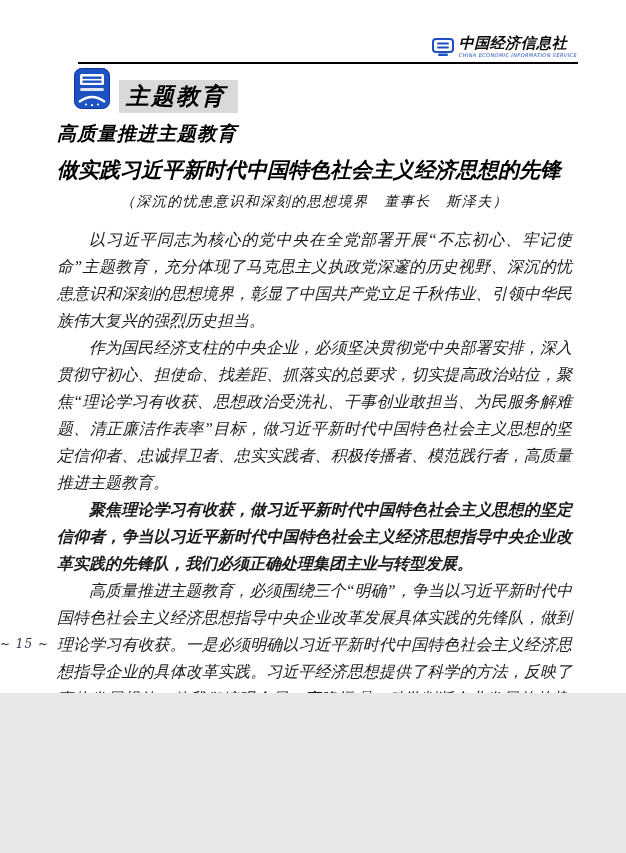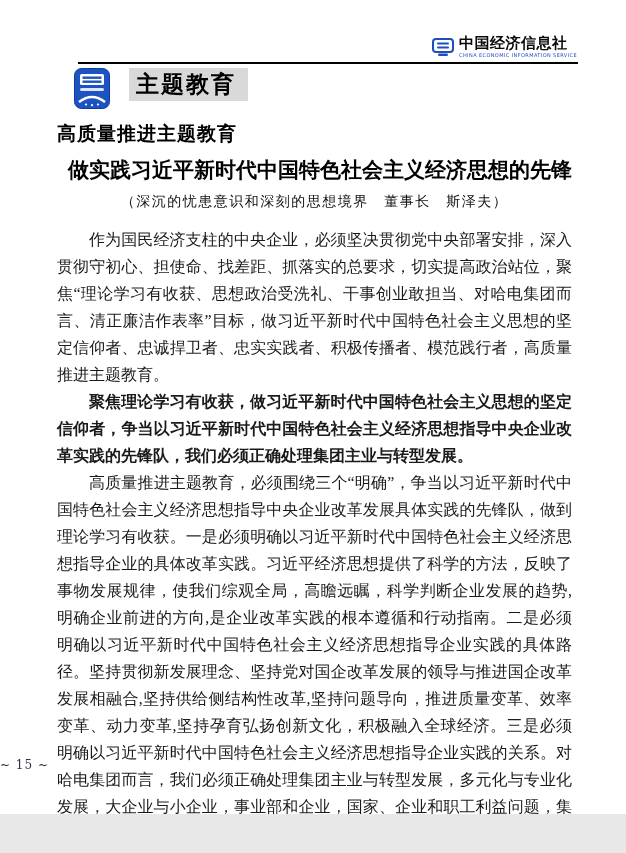--- a/index.html
+++ b/index.html
@@ -1,23 +1,24 @@
 <!DOCTYPE html>
 <html><head>
 <meta charset="utf-8">
 <style>
   html,body { margin:0; padding:0; background:#e8e8e8; }
   .page {
     position:relative;
-    width:626px; height:814px;
+    width:626px; height:693px;
     margin:0 auto;
     background:#ffffff;
     font-family:"Liberation Serif", serif;
     overflow:hidden;
     box-shadow:0 0 4px rgba(0,0,0,.2);
+    font-style:italic;
   }
 
   
   .header { position:absolute; top:36px; right:49px; }
   .brand { display:flex; align-items:flex-start; gap:5px; }
   .brand-icon { display:block; margin-top:2px; }
   .brand-col { display:flex; flex-direction:column; line-height:1.05; }
   .brand-name {
     font-family:"DejaVu Sans", sans-serif; font-weight:700;
     font-size:15px; color:#0a0a0a; letter-spacing:0.5px; white-space:nowrap;
@@ -25,38 +26,38 @@
   .brand-subtitle {
     font-family:"DejaVu Sans", sans-serif; font-size:5px; color:#1d4fc0;
     letter-spacing:0.4px; white-space:nowrap; margin-top:1px;
   }
   .header-rule {
     position:absolute; top:62px; left:78px; width:500px;
     border-top:2px solid #000;
   }
 
   
-  .section-head { position:absolute; top:68px; left:74px; display:flex; align-items:flex-start; gap:19px; }
+  .section-head { position:absolute; top:68px; left:74px; display:flex; align-items:flex-end; gap:9px; }
   .section-icon { display:block; }
   .section-label {
     background:#d9d9d9; color:#000;
     font-family:"DejaVu Sans", sans-serif; font-weight:700;
     font-size:23px; line-height:1.15; padding:3px 12px 4px 7px;
     letter-spacing:2px;
   }
 
   
   .article { position:absolute; top:121px; left:57px; width:515px; }
   .article-title {
     margin:0 0 9px; text-align:left; color:#000;
     font-family:"DejaVu Sans", sans-serif; font-weight:700; font-size:19px;
     letter-spacing:1px;
   }
   .article-subtitle {
-    margin:0 0 9px; text-align:right; color:#000;
+    margin:0 0 9px; text-align:left; color:#000;
     font-family:"DejaVu Sans", sans-serif; font-weight:700; font-size:21px;
   }
   .article-byline {
     margin:0 0 15px; text-align:center; color:#111;
     font-size:14px; letter-spacing:1.5px;
   }
   .para {
     margin:0; color:#1a1a1a;
     font-size:16px; line-height:27px;
     text-align:justify; text-indent:2em;
@@ -109,21 +110,22 @@
     </span>
     <span class="section-label">主题教育</span>
   </div>
 
   <div class="article">
     <h1 class="article-title">高质量推进主题教育</h1>
     <h2 class="article-subtitle">做实践习近平新时代中国特色社会主义经济思想的先锋</h2>
     <p class="article-byline">（深沉的忧患意识和深刻的思想境界　董事长　斯泽夫）</p>
 
     <div class="article-body">
-      <p class="para">作为国民经济支柱的中央企业，必须坚决贯彻党中央部署安排，深入贯彻守初心、担使命、找差距、抓落实的总要求，切实提高政治站位，聚焦“理论学习有收获、思想政治受洗礼、干事创业敢担当、对哈电集团而言、清正廉洁作表率”目标，做习近平新时代中国特色社会主义思想的坚定信仰者、忠诚捍卫者、忠实实践者、积极传播者、模范践行者，高质量推进主题教育。</p>
+      <p class="para">以习近平同志为核心的党中央在全党部署开展“不忘初心、牢记使命”主题教育，充分体现了马克思主义执政党深邃的历史视野、深沉的忧患意识和深刻的思想境界，彰显了中国共产党立足千秋伟业、引领中华民族伟大复兴的强烈历史担当。</p>
+      <p class="para">作为国民经济支柱的中央企业，必须坚决贯彻党中央部署安排，深入贯彻守初心、担使命、找差距、抓落实的总要求，切实提高政治站位，聚焦“理论学习有收获、思想政治受洗礼、干事创业敢担当、为民服务解难题、清正廉洁作表率”目标，做习近平新时代中国特色社会主义思想的坚定信仰者、忠诚捍卫者、忠实实践者、积极传播者、模范践行者，高质量推进主题教育。</p>
       <p class="para bold">聚焦理论学习有收获，做习近平新时代中国特色社会主义思想的坚定信仰者，争当以习近平新时代中国特色社会主义经济思想指导中央企业改革实践的先锋队，我们必须正确处理集团主业与转型发展。</p>
       <p class="para">高质量推进主题教育，必须围绕三个“明确”，争当以习近平新时代中国特色社会主义经济思想指导中央企业改革发展具体实践的先锋队，做到理论学习有收获。一是必须明确以习近平新时代中国特色社会主义经济思想指导企业的具体改革实践。习近平经济思想提供了科学的方法，反映了事物发展规律，使我们综观全局，高瞻远瞩，科学判断企业发展的趋势,明确企业前进的方向,是企业改革实践的根本遵循和行动指南。二是必须明确以习近平新时代中国特色社会主义经济思想指导企业实践的具体路径。坚持贯彻新发展理念、坚持党对国企改革发展的领导与推进国企改革发展相融合,坚持供给侧结构性改革,坚持问题导向，推进质量变革、效率变革、动力变革,坚持孕育弘扬创新文化，积极融入全球经济。三是必须明确以习近平新时代中国特色社会主义经济思想指导企业实践的关系。对哈电集团而言，我们必须正确处理集团主业与转型发展，多元化与专业化发展，大企业与小企业，事业部和企业，国家、企业和职工利益问题，集团和企业等关系，坚定不移推进集团五大中心建设。</p>
 
     </div>
   </div>
 
   <div class="footer">~ 15 ~</div>
 
 </div>
 

